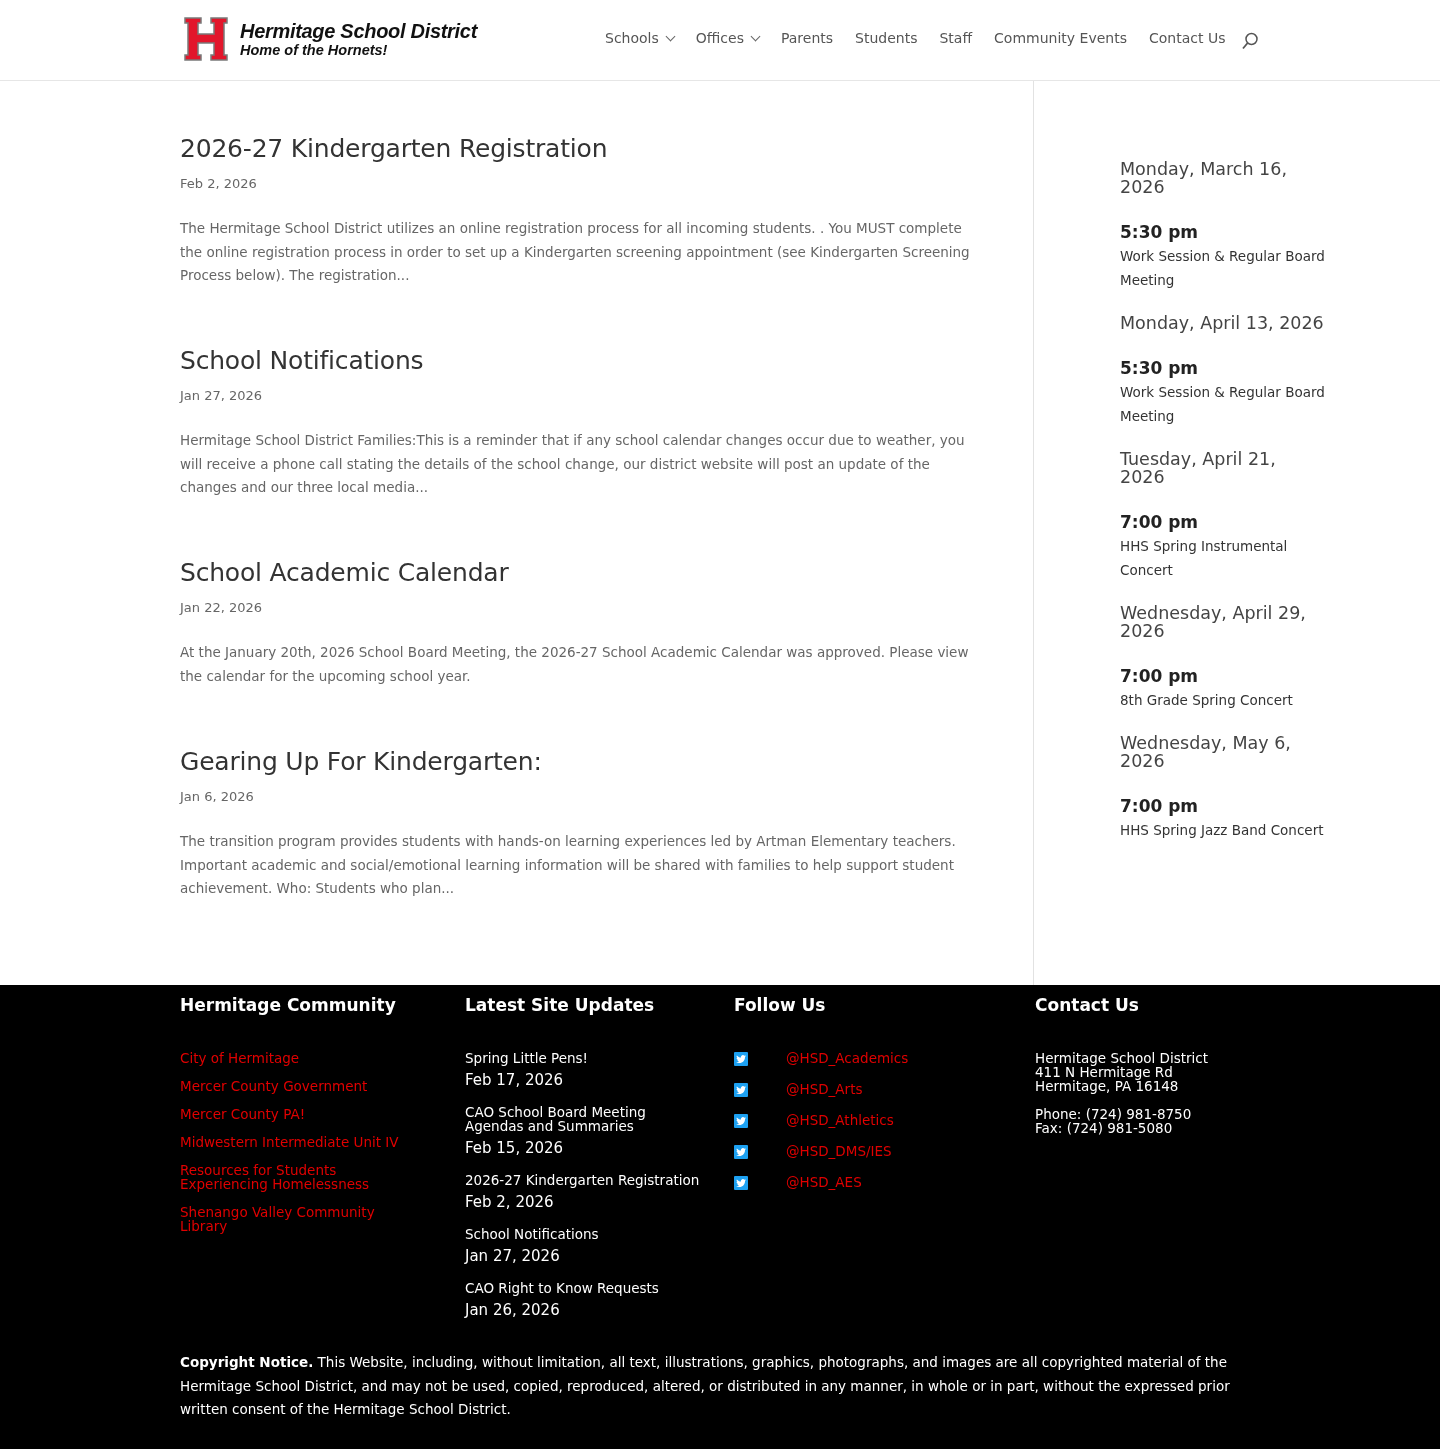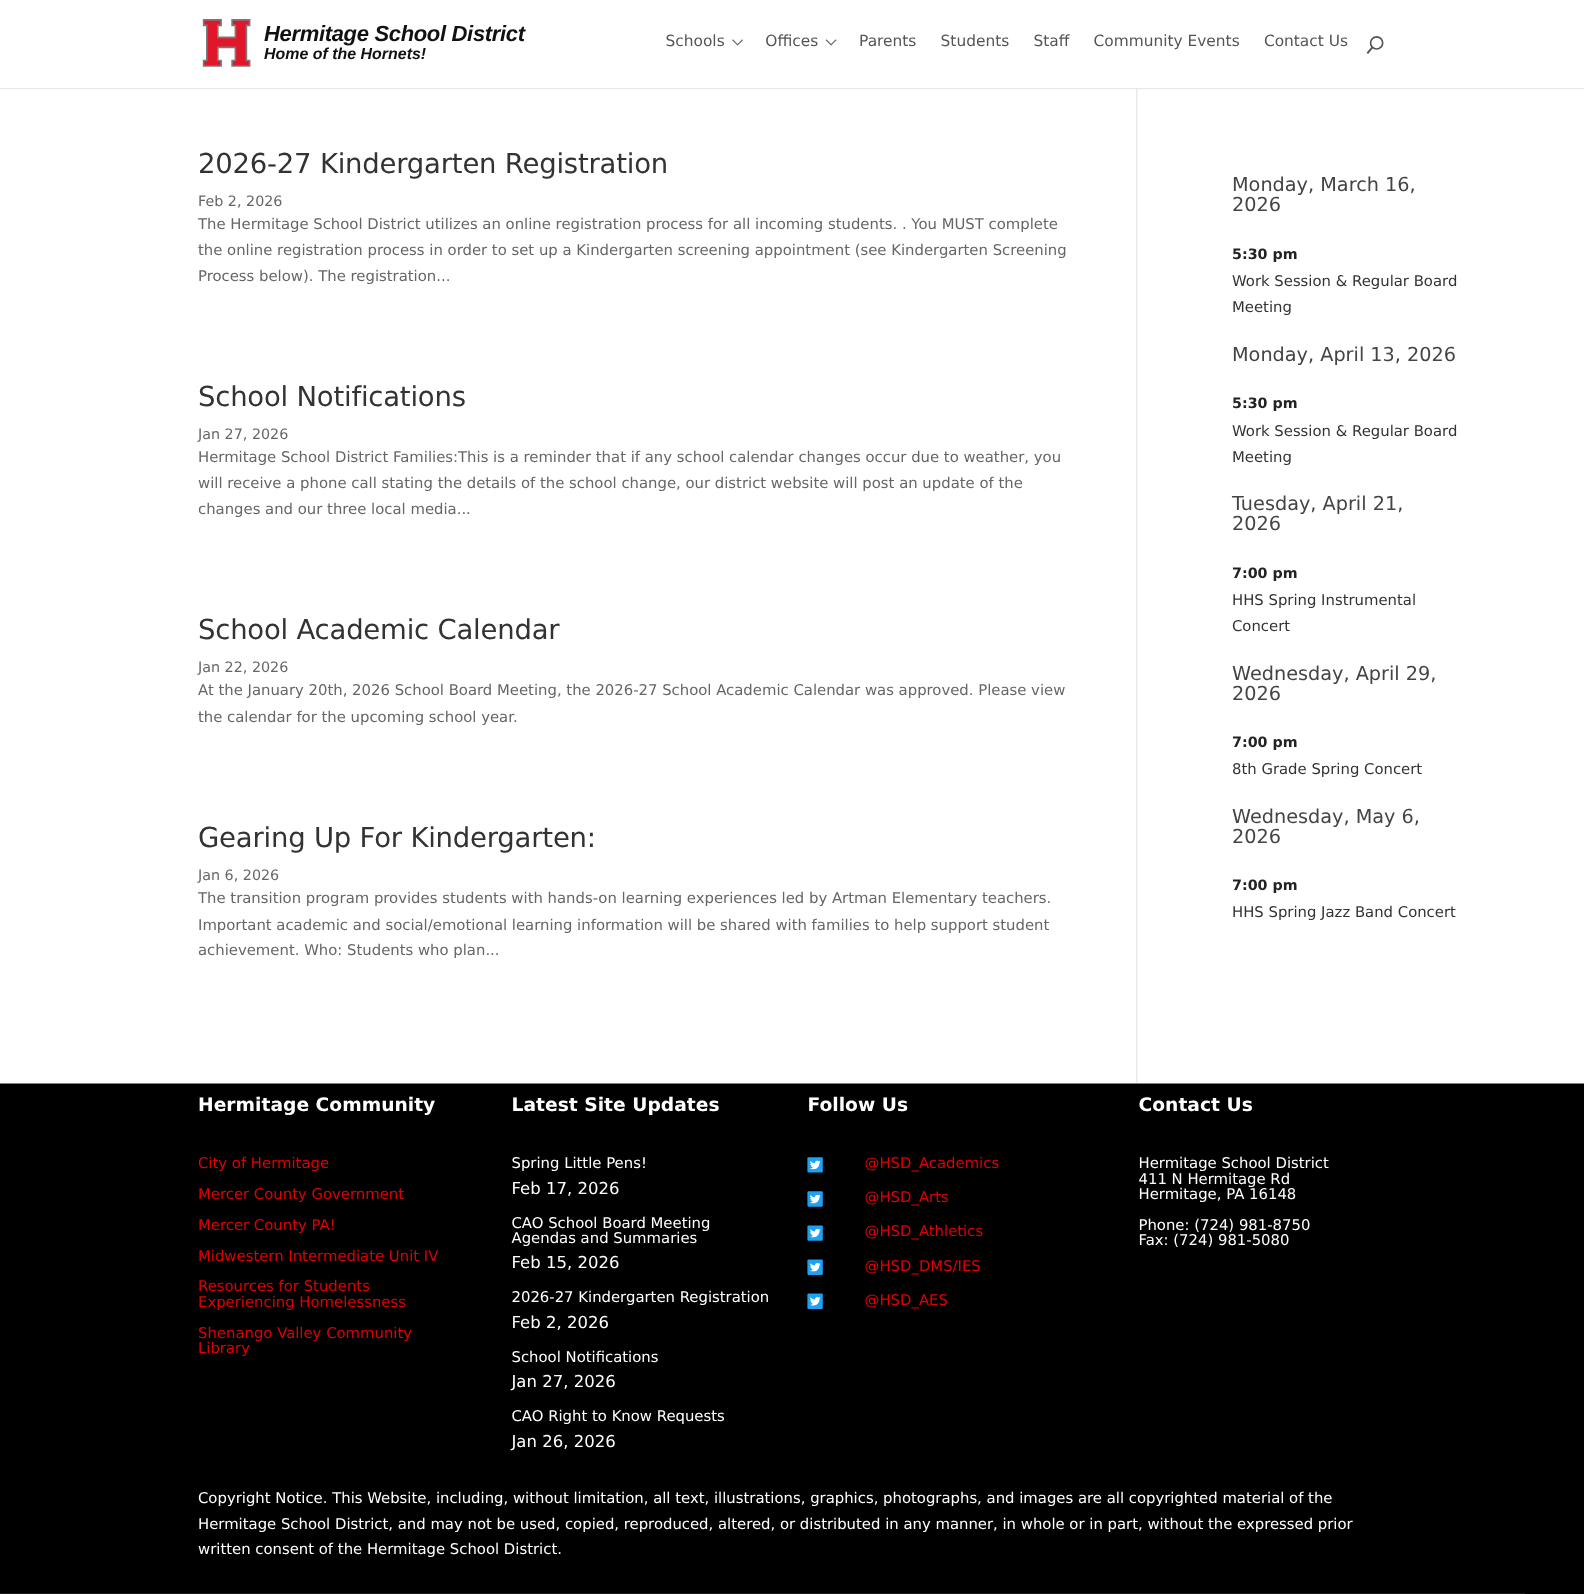--- a/index.html
+++ b/index.html
@@ -20,40 +20,40 @@
     .nav-search { position: absolute; left: 1241px; top: 32px; width: 18px; height: 18px; cursor: pointer; }
 
     
     .main { position: relative; height: 904px; }
     .sidebar-line { position: absolute; left: 1033px; top: 0; bottom: 0; width: 1px; background: #e2e2e2; }
     .posts { position: absolute; left: 180px; top: 52px; width: 800px; }
     .post { height: 212px; }
     .post:nth-child(3) { height: 189px; }
     .post-title { font-size: 25px; color: #333; font-weight: normal; line-height: 32px; display: block; letter-spacing: -0.2px; }
     .post-date { font-size: 13px; color: #666; margin-top: 10px; line-height: 18px; }
-    .post-excerpt { font-size: 13.5px; color: #666; line-height: 23.7px; width: 795px; }
+    .post-excerpt { font-size: 13.5px; color: #666; line-height: 23.7px; margin-top: 24px; width: 795px; }
 
     .events { position: absolute; left: 1120px; top: 79px; width: 205px; }
     .event-date { font-size: 17.5px; line-height: 18px; color: #444; margin-bottom: 24px; }
-    .event-time { font-size: 13px; font-weight: bold; color: #222; line-height: 24px; }
+    .event-time { font-size: 17px; font-weight: bold; color: #222; line-height: 24px; }
     .event-title { font-size: 13.5px; color: #333; line-height: 24px; margin-bottom: 22px; }
 
     
     .footer { background: #000; height: 464px; position: relative; color: #fff; }
     .fcol { position: absolute; top: 10px; width: 240px; }
     .fcol-title { font-size: 17px; font-weight: bold; color: #fff; line-height: 20px; margin-bottom: 36px; }
     .flink { display: block; color: #e00000; font-size: 13.5px; line-height: 14px; margin-bottom: 14px; }
     .upd-title { color: #fff; font-size: 13.5px; line-height: 14px; display: block; }
     .upd-date { color: #fff; font-size: 15px; margin-top: 8px; line-height: 14px; margin-bottom: 18px; }
     .follow-item { display: flex; align-items: center; margin-bottom: 16px; gap: 34px; }
     .tw-icon { width: 14px; height: 14px; background: #1da1f2; margin-right: 4px; border-radius: 1px; display: flex; align-items: center; justify-content: center; }
     .follow-link { color: #e00000; font-size: 13.5px; line-height: 15px; }
     .contact-line { font-size: 13.5px; line-height: 14px; color: #fff; }
     .copyright { position: absolute; left: 180px; top: 366px; width: 1080px; font-size: 13.5px; line-height: 23.7px; color: #fff; }
-    .copyright b { font-weight: normal; }
+    .copyright b { font-weight: bold; }
   </style>
 </head>
 <body>
 
 <header class="header">
   <a class="logo">
     <span class="logo-h">
       <svg width="44" height="44" viewBox="0 0 44 44">
         <path d="M1 1 H17 V6 H14 V17 H30 V6 H27 V1 H43 V6 H40 V38 H43 V43 H27 V38 H30 V26 H14 V38 H17 V43 H1 V38 H4 V6 H1 Z" fill="#e2162b" stroke="#7a7a7a" stroke-width="1.5"></path>
       </svg>

